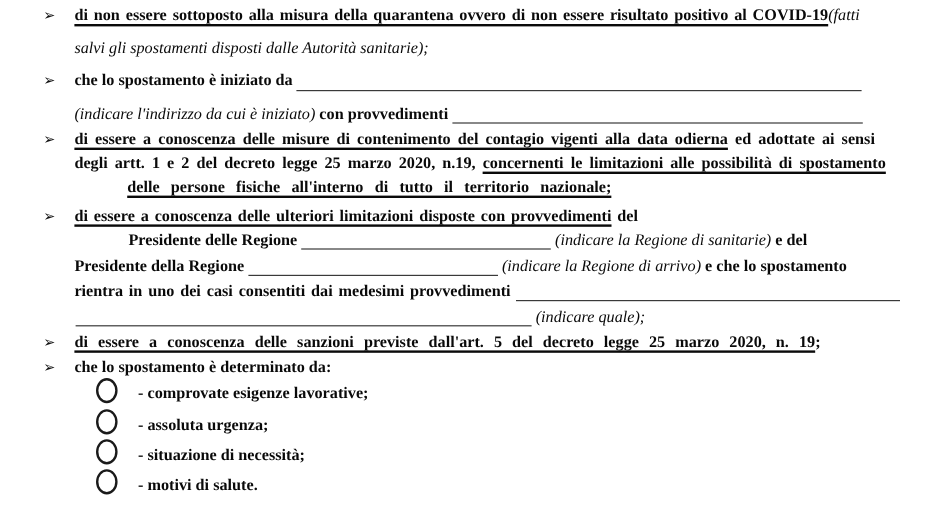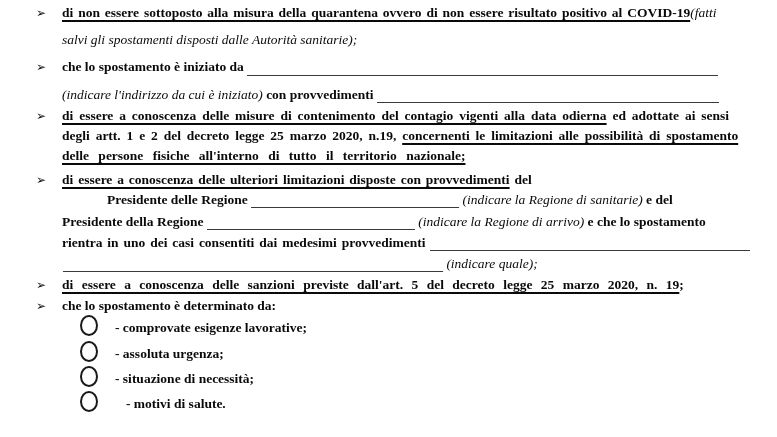--- a/index.html
+++ b/index.html
@@ -45,21 +45,21 @@
     display: inline-block;
     border-bottom: 1px solid #3a3a3a;
     height: 13px;
     align-self: flex-end;
     margin-bottom: 1px;
   }
   .fill.grow { flex: 1 1 auto; }
   .ws1 { word-spacing: 1.5px; }
   .ws2 { word-spacing: 2.5px; }
   .ws5 { word-spacing: 5px; }
-  .ws6 { word-spacing: 6px; }
+  .ws6 { word-spacing: 6px; margin-left: 44px; }
   .opt {
     position: absolute;
     left: 80px;
     display: flex;
     align-items: flex-end;
     font-weight: bold;
     font-size: 13.5px;
     white-space: pre;
   }
   .radio {
@@ -152,21 +152,21 @@
     <span>- comprovate esigenze lavorative;</span>
   </div>
   <div class="opt" style="top:341px;">
     <span class="radio"></span>
     <span>- assoluta urgenza;</span>
   </div>
   <div class="opt" style="top:366px;">
     <span class="radio"></span>
     <span>- situazione di necessità;</span>
   </div>
-  <div class="opt" style="top:391px;gap:11px;">
+  <div class="opt" style="top:391px;">
     <span class="radio"></span>
     <span>- motivi di salute.</span>
   </div>
 
   <div class="footer-line">
     
   </div>
 
 </div>
 

